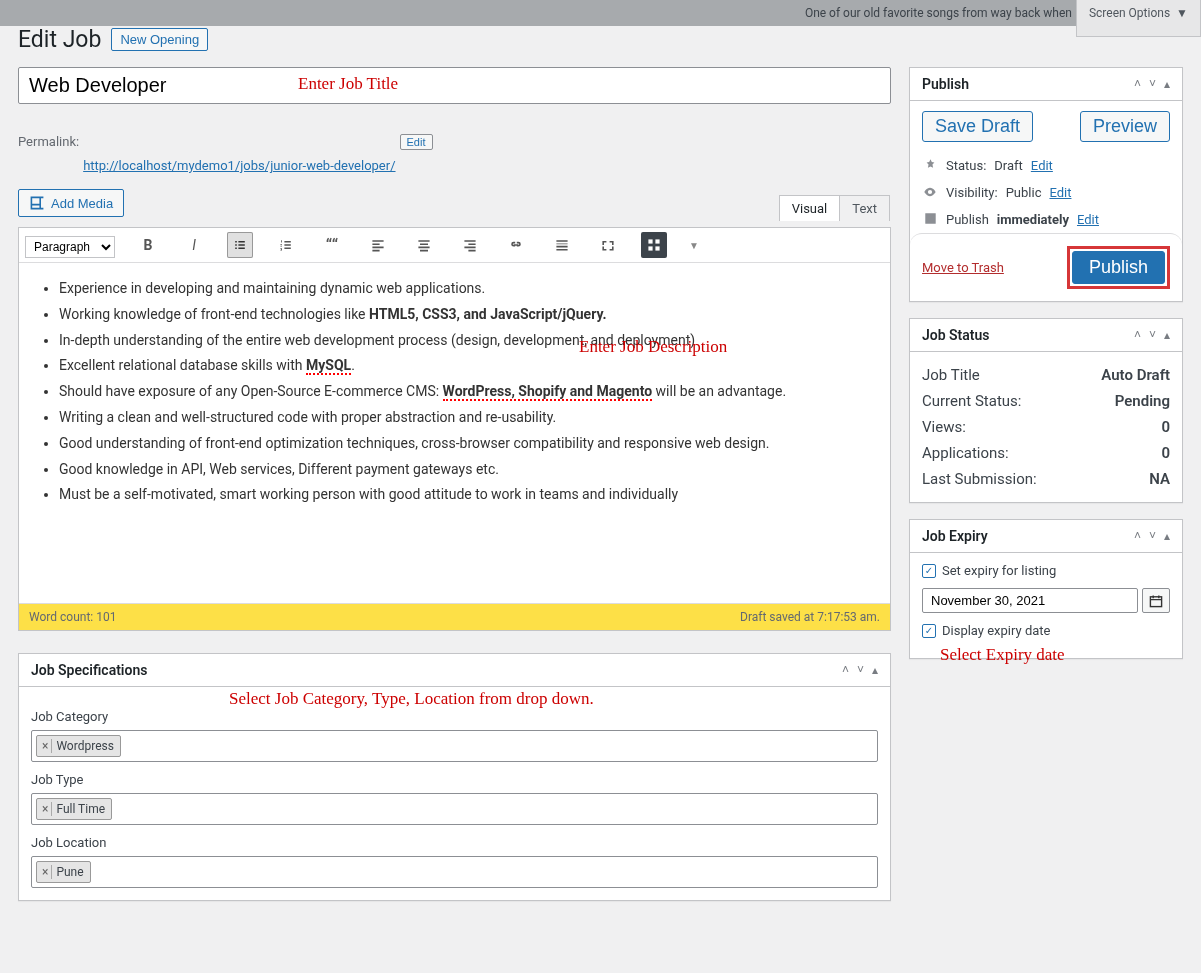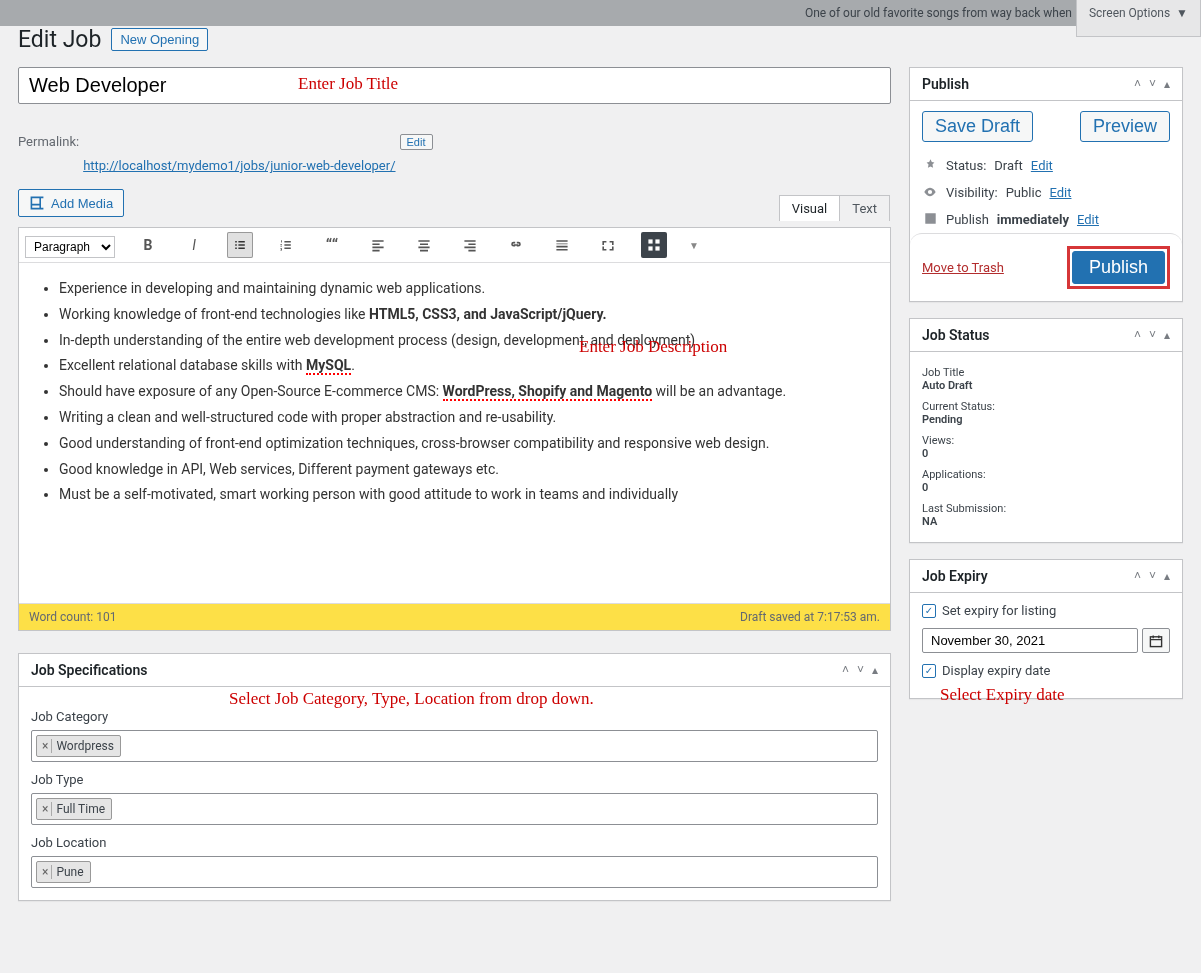--- a/index.html
+++ b/index.html
@@ -42,21 +42,21 @@
 .publish-actions-top { display: flex; justify-content: space-between; padding: 10px 12px; }
 .wp-button { border: 1px solid #2271b1; color: #2271b1; background: #f6f7f7; padding: 4px 12px; border-radius: 3px; font-size: 18px; cursor: pointer; }
 .wp-button.primary { background: #2271b1; color: #fff; border-color: #2271b1; padding: 5px 16px; }
 .misc-row { padding: 6px 12px; display: flex; align-items: flex-start; gap: 8px; font-size: 13px; color: #3c434a; }
 .misc-row a { color: #2271b1; text-decoration: underline; }
 .icon-gray { color: #8c8f94; width: 16px; display: inline-flex; justify-content: center; }
 .publish-footer { display: flex; justify-content: space-between; align-items: center; padding: 12px; border-top: 1px solid #dcdcde; border-radius: 12px; }
 .trash-link { color: #b32d2e; text-decoration: underline; font-size: 13px; cursor: pointer; }
 .publish-btn-wrap { border: 3px solid #d63638; padding: 2px; }
 .status-table { width: 100%; padding: 10px 12px; }
-.status-row { display: flex; justify-content: space-between; padding: 4px 0; font-size: 11px; flex-direction: column; }
+.status-row { display: flex; justify-content: space-between; padding: 4px 0; font-size: 15px; }
 .status-row .val { font-weight: 600; }
 .expiry-body { padding: 10px 12px; }
 .check-row { display: flex; align-items: center; gap: 6px; font-size: 13px; margin-bottom: 10px; }
 .date-pick-row { display: flex; gap: 4px; align-items: stretch; margin-bottom: 10px; }
 .date-input { border: 1px solid #8c8f94; padding: 4px 8px; flex: 1; font-size: 13px; background: #fff; border-radius: 2px; }
 .cal-btn { border: 1px solid #8c8f94; background: #f6f7f7; width: 28px; display: flex; align-items: center; justify-content: center; cursor: pointer; border-radius: 2px; }
 .spec-body { padding: 12px; }
 .spec-label { font-size: 13px; color: #3c434a; margin-bottom: 6px; margin-top: 10px; }
 .spec-label:first-child { margin-top: 0; }
 .tag-input { border: 1px solid #8c8f94; background: #fff; padding: 4px; min-height: 32px; display: flex; gap: 4px; border-radius: 2px; }

